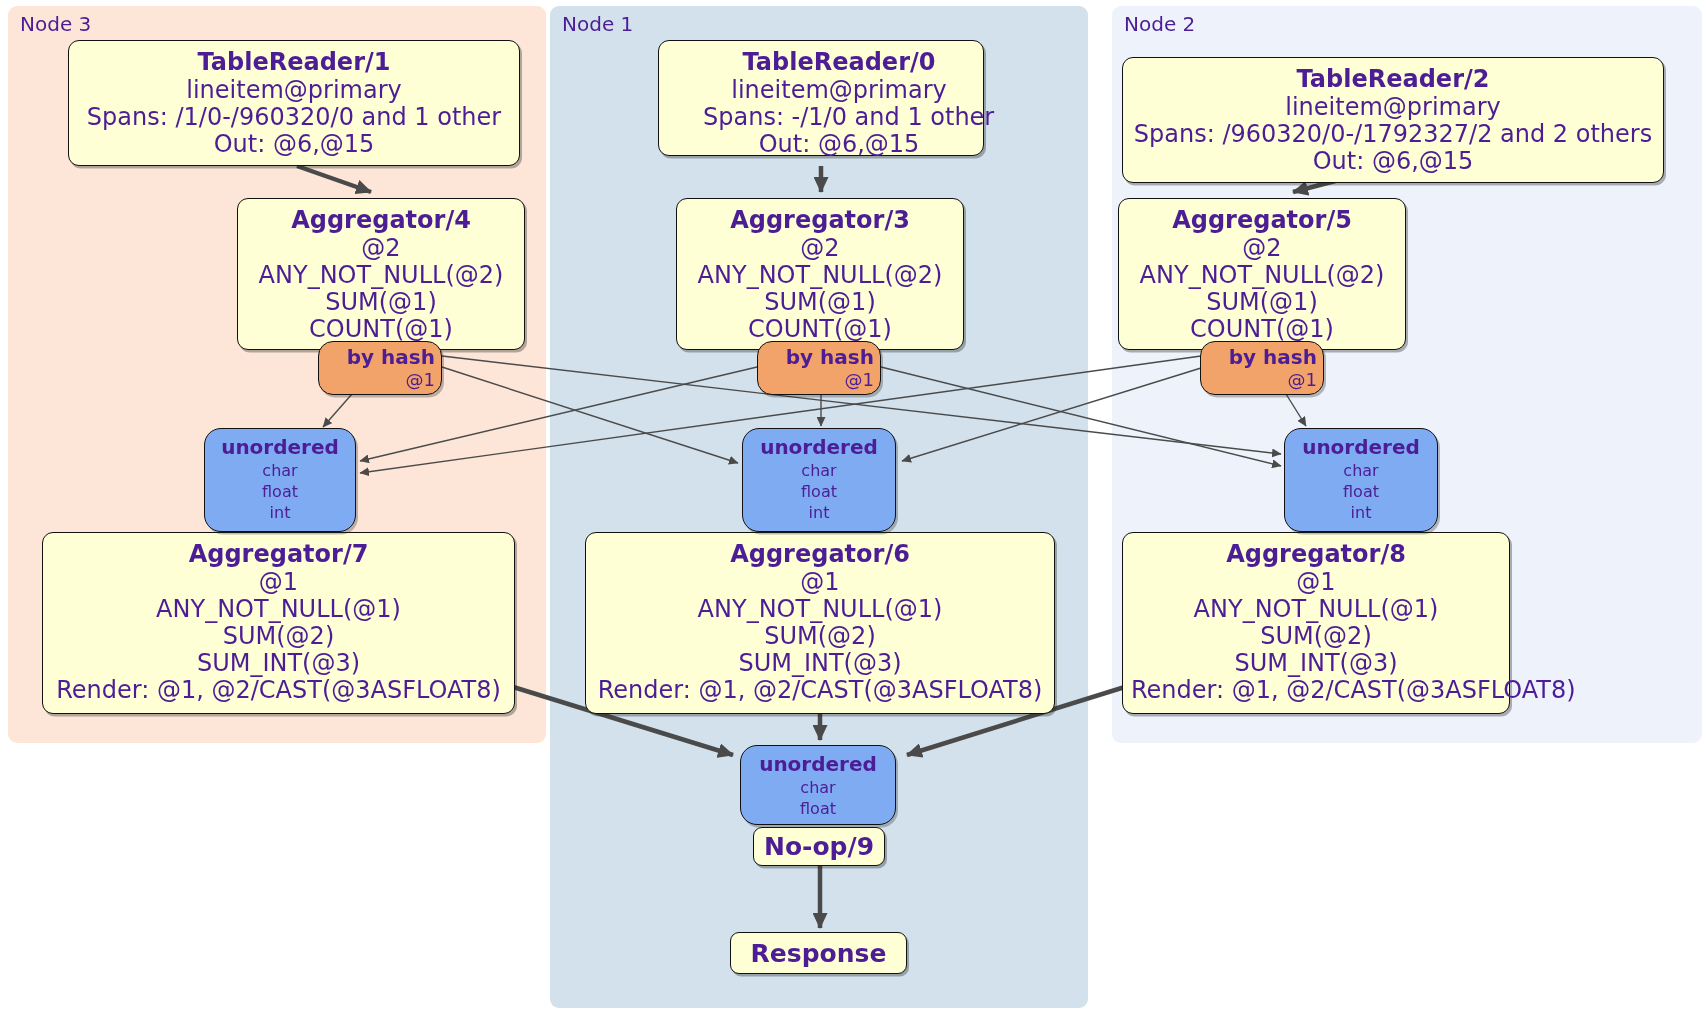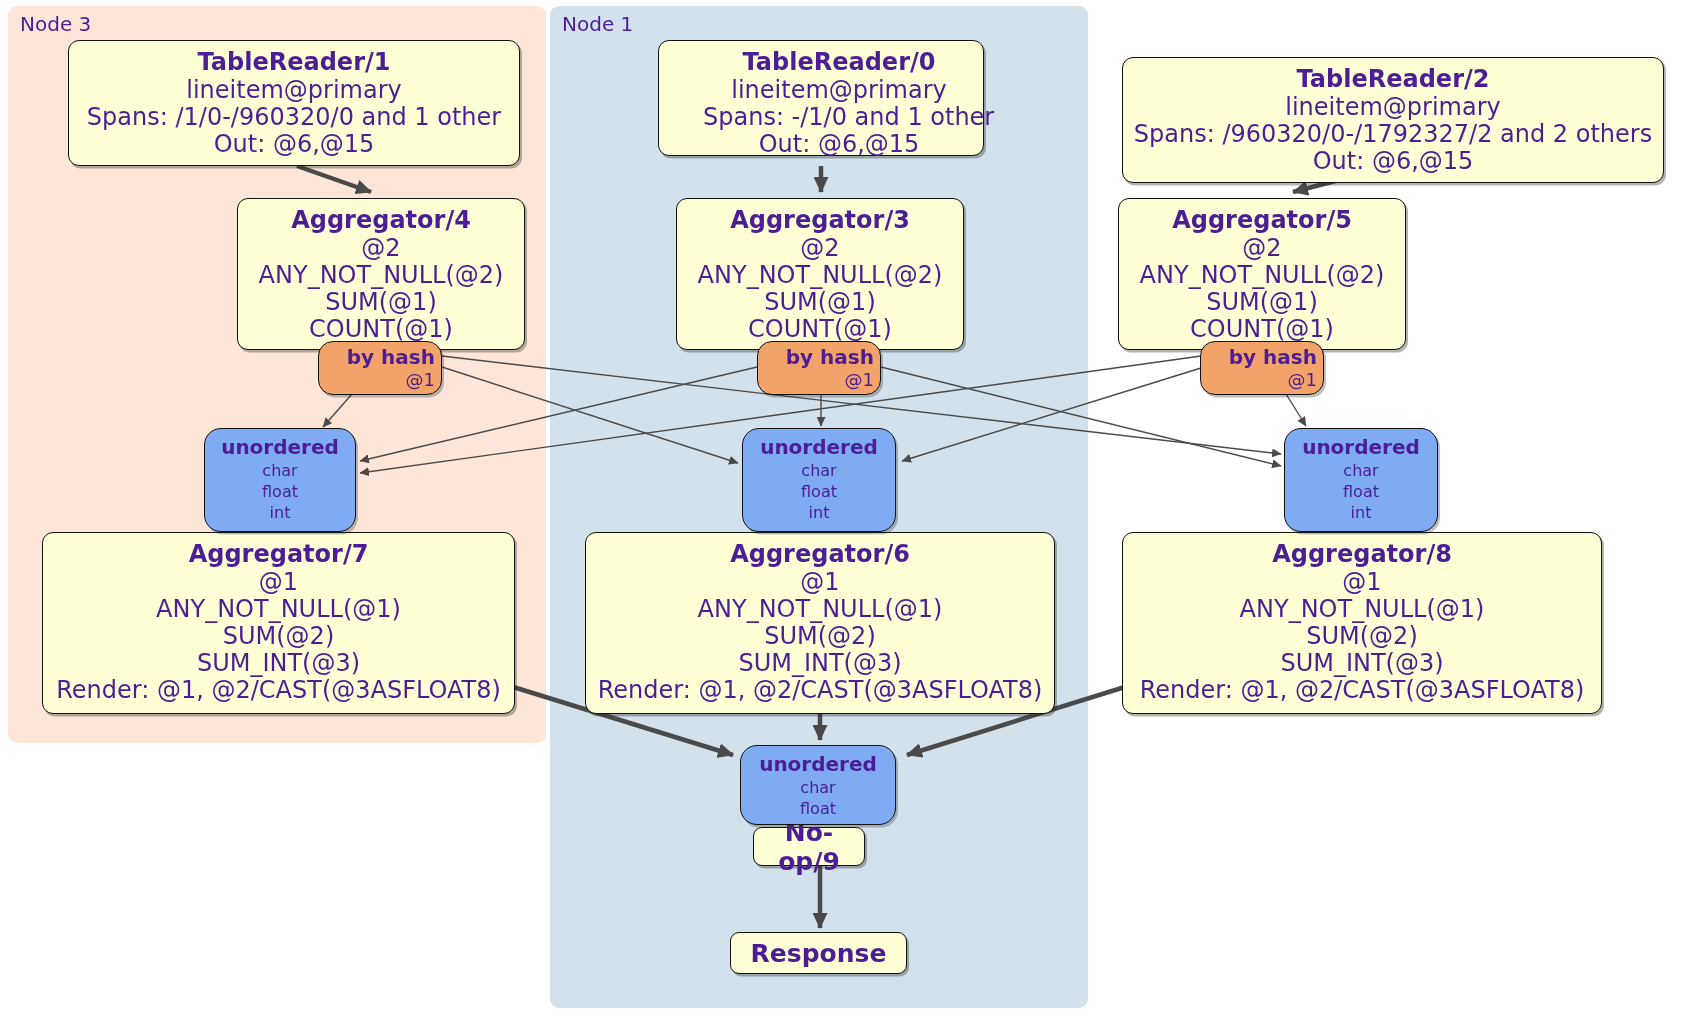--- a/index.html
+++ b/index.html
@@ -51,20 +51,23 @@
 </head>
 <body>
 
 <div class="canvas">
 
   <div class="region region-node3">
     <span class="region-label">Node 3</span>
   </div>
   <div class="region region-node1">
     <span class="region-label">Node 1</span>
+  </div>
+  <div class="region region-node2">
+    <span class="region-label">Node 2</span>
   </div>
 
   <svg class="edges" width="1706" height="1016">
     <defs>
       <marker id="ah-thick" markerUnits="userSpaceOnUse" markerWidth="17" markerHeight="15" refX="15" refY="7.5" orient="auto">
         <path d="M0,0 L16,7.5 L0,15 z" fill="#4a4a4a"></path>
       </marker>
       <marker id="ah-thin" markerUnits="userSpaceOnUse" markerWidth="10" markerHeight="9" refX="9" refY="4.5" orient="auto">
         <path d="M0,0 L9.5,4.5 L0,9 z" fill="#4a4a4a"></path>
       </marker>
@@ -175,35 +178,35 @@
     <div class="proc-line">Render: @1, @2/CAST(@3ASFLOAT8)</div>
   </div>
   <div class="proc" style="left:585px;top:532px;width:470px;height:182px;">
     <div class="proc-title">Aggregator/6</div>
     <div class="proc-line">@1</div>
     <div class="proc-line">ANY_NOT_NULL(@1)</div>
     <div class="proc-line">SUM(@2)</div>
     <div class="proc-line">SUM_INT(@3)</div>
     <div class="proc-line">Render: @1, @2/CAST(@3ASFLOAT8)</div>
   </div>
-  <div class="proc" style="left:1122px;top:532px;width:480px;height:182px;">
+  <div class="proc" style="left:1122px;top:532px;width:388px;height:182px;">
     <div class="proc-title">Aggregator/8</div>
     <div class="proc-line">@1</div>
     <div class="proc-line">ANY_NOT_NULL(@1)</div>
     <div class="proc-line">SUM(@2)</div>
     <div class="proc-line">SUM_INT(@3)</div>
     <div class="proc-line">Render: @1, @2/CAST(@3ASFLOAT8)</div>
   </div>
 
   <div class="sync" style="left:740px;top:745px;width:156px;height:80px;">
     <div class="sync-title">unordered</div>
     <div class="sync-type">char</div>
     <div class="sync-type">float</div>
   </div>
 
-  <div class="mini" style="left:753px;top:827px;width:112px;height:39px;">
+  <div class="mini" style="left:753px;top:827px;width:132px;height:39px;">
     <span>No-op/9</span>
   </div>
   <div class="mini" style="left:730px;top:932px;width:177px;height:42px;">
     <span>Response</span>
   </div>
 
 </div>
 
 </body></html>

